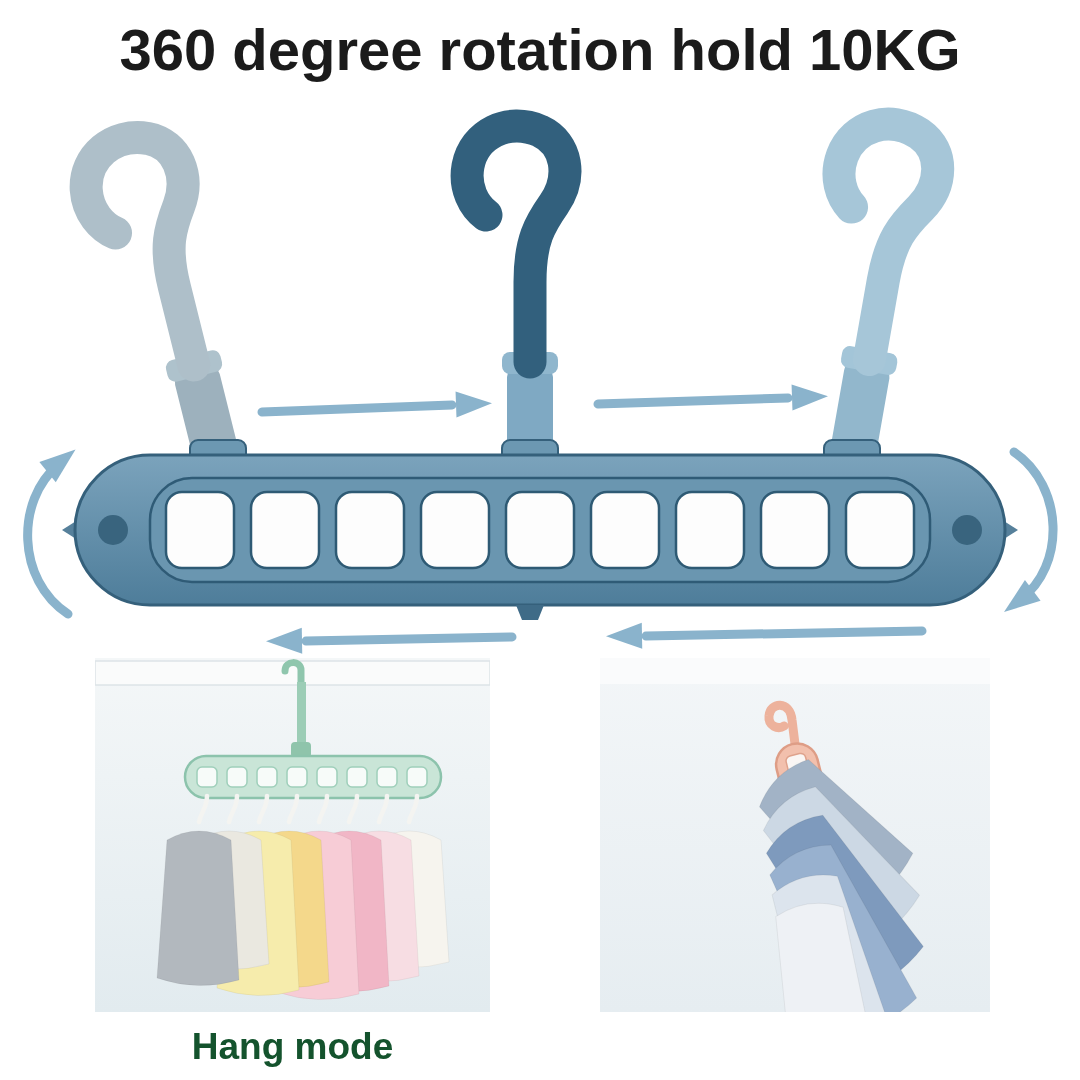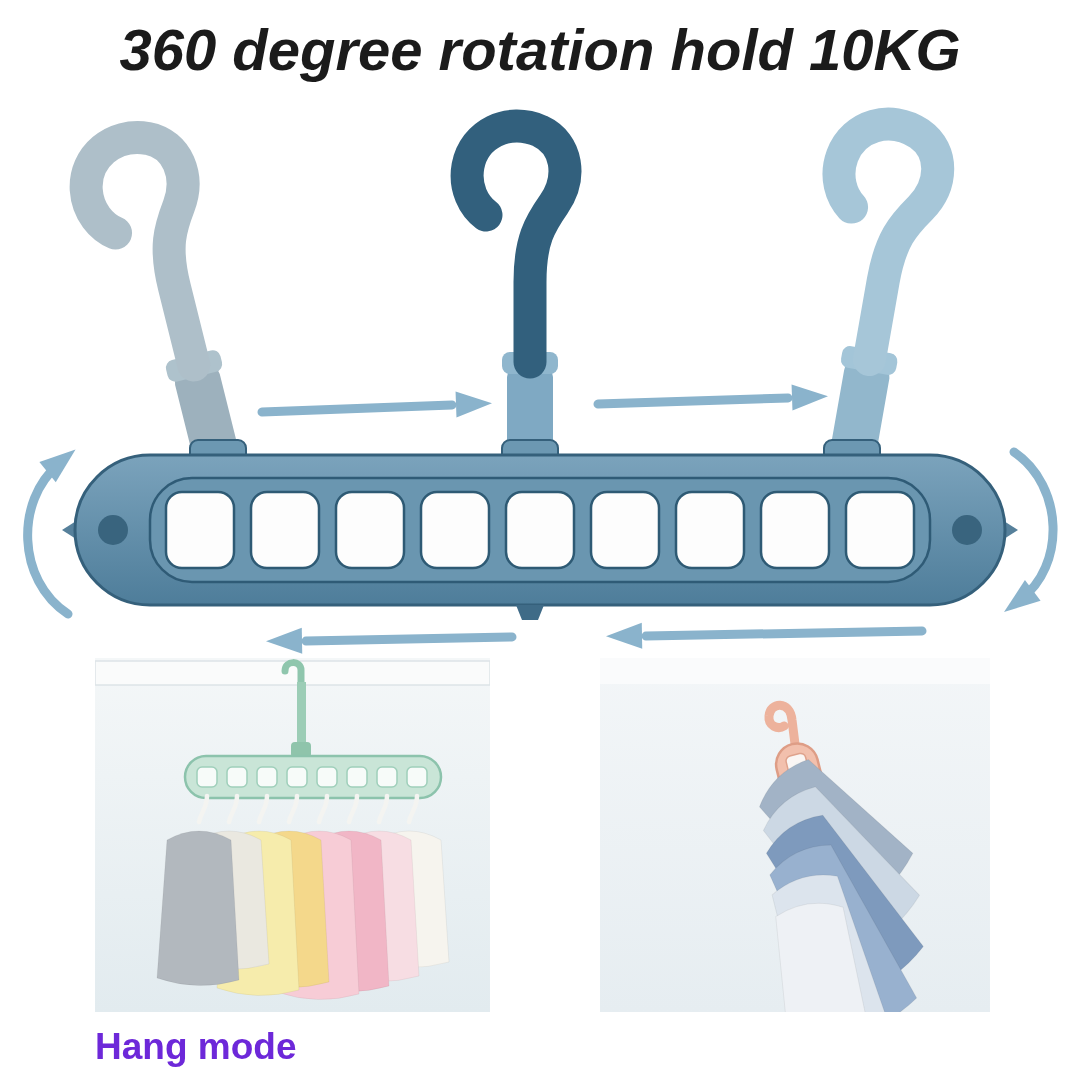--- a/index.html
+++ b/index.html
@@ -1,23 +1,23 @@
 <!DOCTYPE html>
 <html><head>
 <meta charset="utf-8">
 <style>
   * { margin:0; padding:0; box-sizing:border-box; }
   html,body { width:1080px; height:1080px; background:#ffffff; overflow:hidden; }
   .canvas { position:relative; width:1080px; height:1080px; font-family:"Liberation Sans",sans-serif; background:#ffffff; }
   .title { position:absolute; top:16px; left:0; width:1080px; text-align:center;
-           font-size:58px; font-weight:700; color:#1b1b1b; letter-spacing:0px;font-style:italic; }
+           font-size:58px; font-weight:700; color:#1b1b1b; letter-spacing:0px; }
   .diagram { position:absolute; top:0; left:0; }
   .panel-left  { position:absolute; left:95px;  top:658px; }
   .panel-right { position:absolute; left:600px; top:658px; }
-  .mode-label { position:absolute; top:1026px; font-size:37px; font-weight:700; color:#6d28d9; text-align:left; }
+  .mode-label { position:absolute; top:1026px; font-size:37px; font-weight:700; color:#14532d; text-align:center; }
   .mode-label.left  { left:95px;  width:395px; }
   .mode-label.right { left:600px; width:390px; }
 </style>
 </head>
 <body>
 
 <div class="canvas">
 
   <div class="title">360 degree rotation hold 10KG</div>
 

